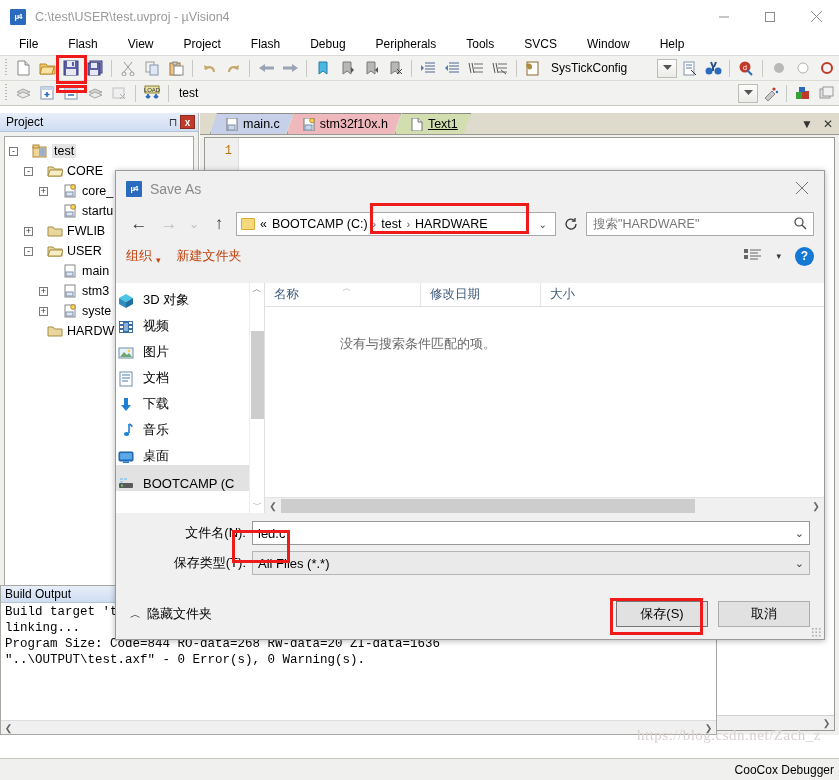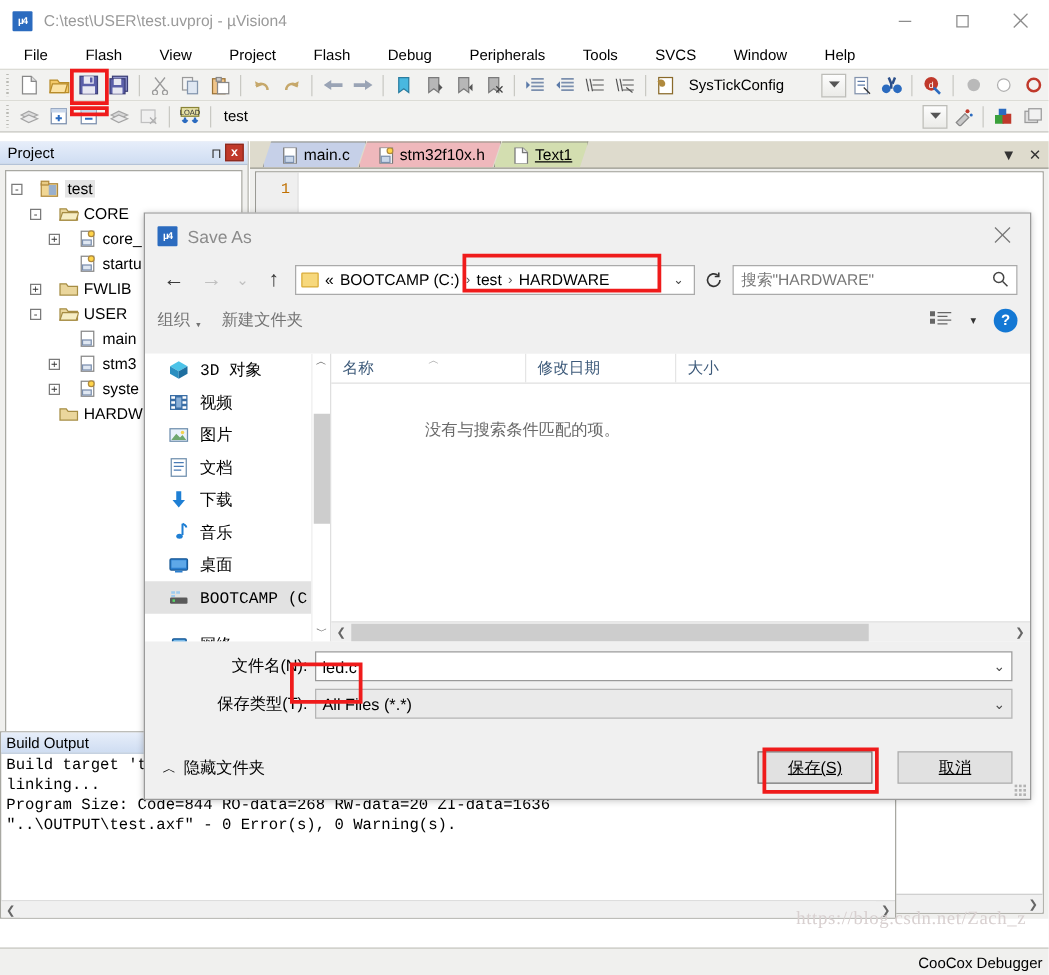--- a/index.html
+++ b/index.html
@@ -120,27 +120,27 @@
   .crumbbox { flex:1; height:24px; background:#fff; border:1px solid #aaa; display:flex; align-items:center;
               padding:0 4px; gap:5px; font-size:12.5px; position:relative; }
   .crumb-folder { width:14px; height:12px; background:#f7d87c; border:1px solid #d9ab36; border-radius:1px; flex:none;}
   .crumb-sep { color:#555; font-size:11px; }
   .crumb-caret { margin-left:auto; color:#444; font-size:10px; padding-right:4px; }
   .refresh-btn { width:22px; height:24px; display:flex; align-items:center; justify-content:center; color:#333; font-size:13px; }
   .searchbox { width:228px; height:24px; background:#fff; border:1px solid #aaa; display:flex; align-items:center;
                padding:0 6px; font-size:12.5px; color:#777; }
   .search-mag { margin-left:auto; color:#333; }
   .cmdbar { height:30px; display:flex; align-items:center; padding:0 10px; gap:16px; position:relative; }
-  .cmd { font-size:13px; color:#737373; display:flex; align-items:flex-end; gap:4px;font-family:Liberation Mono, monospace; }
+  .cmd { font-size:13px; color:#c2410c; display:flex; align-items:flex-end; gap:4px; }
   .cmd-right { position:absolute; right:10px; display:flex; align-items:center; gap:14px; }
   .help-circle { width:19px; height:19px; border-radius:50%; background:#1478d4; color:#fff; font-size:12px;
                  font-weight:bold; display:flex; align-items:center; justify-content:center; }
   .dlg-main { position:absolute; left:0; top:112px; right:0; height:230px; display:flex; background:#fff; }
   .dlg-nav { width:148px; background:#fff; position:relative; overflow:hidden; }
-  .navitem { height:26px; display:flex; align-items:center; padding-left:18px; gap:8px; font-size:13px;font-family:Liberation Mono, monospace; }
+  .navitem { height:26px; display:flex; align-items:flex-end; padding-left:1px; gap:8px; font-size:13px; }
   .navitem.selected { background:#e2e2e2; }
   .nav-ico { width:18px; height:16px; flex:none; }
   .navscroll { position:absolute; right:0; top:0; width:15px; height:100%; background:#fff; border-left:1px solid #eee;}
   .ns-up, .ns-dn { height:14px; text-align:center; font-size:9px; color:#666; }
   .ns-thumb { position:absolute; top:48px; left:1px; width:13px; height:88px; background:#cdcdcd; }
   .dlg-list { flex:1; position:relative; border-left:1px solid #dfdfdf; }
   .colheads { height:24px; display:flex; align-items:center; border-bottom:1px solid #e0e0e0; }
   .colh { font-size:12.5px; color:#3d5a7a; padding-left:9px; position:relative; height:100%; display:flex; align-items:center;}
   .colh + .colh { border-left:1px solid #e5e5e5; }
   .sort-caret { position:absolute; left:50%; top:-1px; color:#aaa; font-size:9px; }
@@ -151,21 +151,21 @@
   .lh-thumb { height:14px; background:#cdcdcd; flex:none; }
   .dlg-fields { position:absolute; left:14px; top:347px; right:0; padding:0 14px; }
   .frow { display:flex; align-items:center; height:30px; }
   .flabel { width:108px; text-align:right; font-size:13px; padding-right:6px; }
   .finput { flex:1; height:24px; background:#fff; border:1px solid #999; display:flex; align-items:center;
             padding:0 5px; font-size:13px; position:relative; }
   .finput.disabled { background:#eaeaea; border-color:#b5b5b5; }
   .fcaret { margin-left:auto; font-size:11px; color:#444; }
   .dlg-footer { position:absolute; left:0; bottom:12px; right:0; display:flex; align-items:center; padding:0 14px; }
   .hidefolders { font-size:13px; display:flex; align-items:center; gap:6px; }
-  .footer-btns { margin-left:auto; display:flex; gap:20px;text-decoration:underline; }
+  .footer-btns { margin-left:auto; display:flex; gap:10px; }
   .dbtn { width:92px; height:26px; background:#e1e1e1; border:1px solid #adadad; font-size:13px;
           display:flex; align-items:center; justify-content:center; }
   .dbtn.default { border-color:#767676; }
   .resize-grip { position:absolute; right:3px; bottom:2px; width:10px; height:10px;
     background:radial-gradient(#b3b3b3 40%, transparent 41%) 0 0/3.5px 3.5px; }
 
   
   .redbox { position:absolute; border:3px solid #ef1b1b; pointer-events:none; z-index:60; }
 </style>
 </head>

